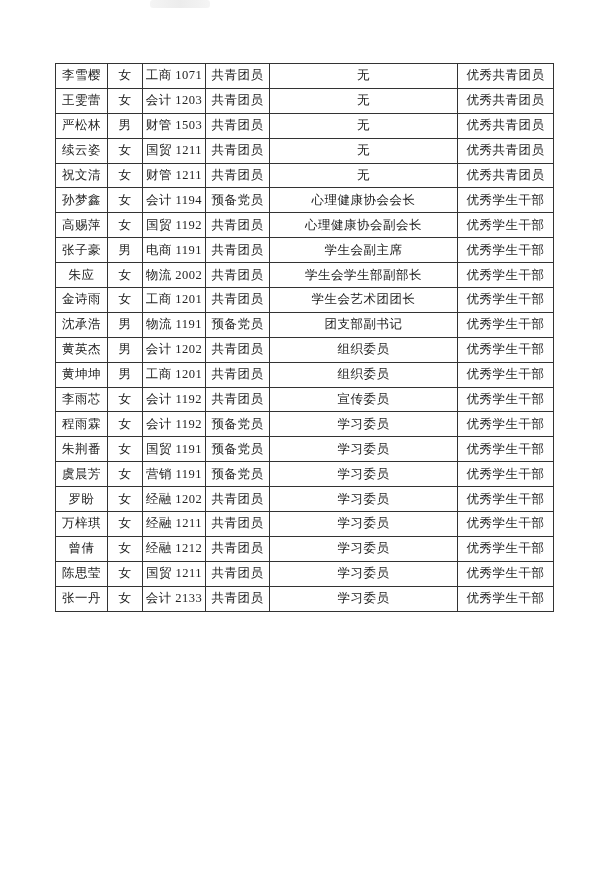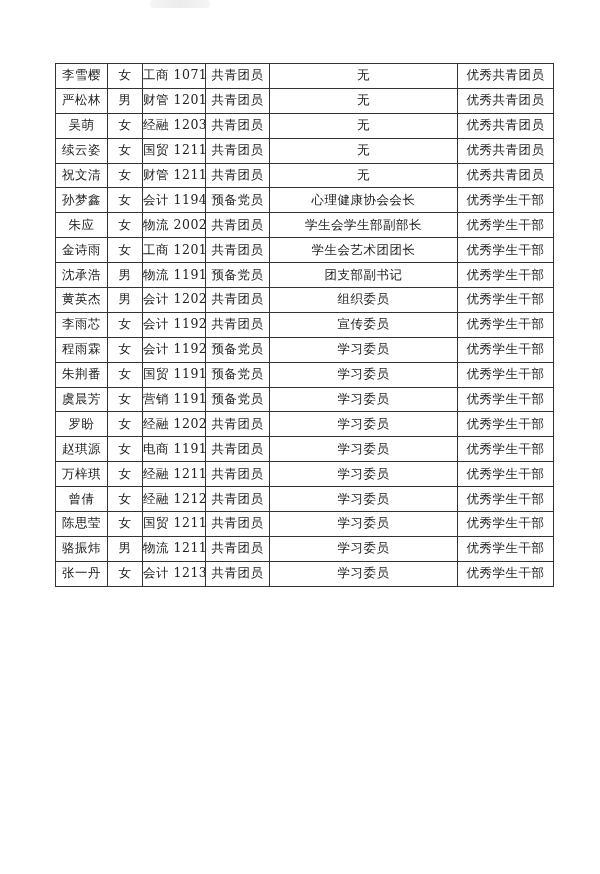--- a/index.html
+++ b/index.html
@@ -1,18 +1,18 @@
 <!DOCTYPE html>
 <html><head>
 <meta charset="utf-8">
 <style>
   html,body{margin:0;padding:0;background:#fff;}
   body{width:600px;height:874px;position:relative;overflow:hidden;font-family:"DejaVu Serif","Liberation Serif",serif;color:#222;}
   .stamp{position:absolute;left:150px;top:0;width:60px;height:8px;background:linear-gradient(90deg,#f0f0f0,#e4e4e4,#f0f0f0);opacity:.7;border-radius:3px;}
-  table{position:absolute;left:55px;top:63px;width:498px;border-collapse:collapse;table-layout:fixed;}
+  table{position:absolute;left:55px;top:63px;width:498px;border-collapse:collapse;table-layout:fixed;font-family:Liberation Serif, serif;}
   td{border:1.3px solid #333;height:23.9px;padding:0;text-align:center;font-size:12.5px;white-space:nowrap;overflow:hidden;letter-spacing:0.5px;}
   col.c1{width:52px;} col.c2{width:35px;} col.c3{width:63px;} col.c4{width:64px;} col.c5{width:188px;} col.c6{width:96px;}
 </style>
 </head>
 <body>
 
 <div class="stamp"></div>
 
 <table>
   <colgroup>
@@ -26,31 +26,31 @@
   <tbody id="tbody">
       <tr>
         <td>李雪樱</td>
         <td>女</td>
         <td>工商 1071</td>
         <td>共青团员</td>
         <td>无</td>
         <td>优秀共青团员</td>
       </tr>
       <tr>
+        <td>王雯蕾</td>
+        <td>女</td>
+        <td>会计 1203</td>
+        <td>共青团员</td>
+        <td>无</td>
+        <td>优秀共青团员</td>
+      </tr>
+      <tr>
         <td>严松林</td>
         <td>男</td>
-        <td>财管 1201</td>
-        <td>共青团员</td>
-        <td>无</td>
-        <td>优秀共青团员</td>
-      </tr>
-      <tr>
-        <td>吴萌</td>
-        <td>女</td>
-        <td>经融 1203</td>
+        <td>财管 1503</td>
         <td>共青团员</td>
         <td>无</td>
         <td>优秀共青团员</td>
       </tr>
       <tr>
         <td>续云姿</td>
         <td>女</td>
         <td>国贸 1211</td>
         <td>共青团员</td>
         <td>无</td>
@@ -66,20 +66,36 @@
       </tr>
       <tr>
         <td>孙梦鑫</td>
         <td>女</td>
         <td>会计 1194</td>
         <td>预备党员</td>
         <td>心理健康协会会长</td>
         <td>优秀学生干部</td>
       </tr>
       <tr>
+        <td>高赐萍</td>
+        <td>女</td>
+        <td>国贸 1192</td>
+        <td>共青团员</td>
+        <td>心理健康协会副会长</td>
+        <td>优秀学生干部</td>
+      </tr>
+      <tr>
+        <td>张子豪</td>
+        <td>男</td>
+        <td>电商 1191</td>
+        <td>共青团员</td>
+        <td>学生会副主席</td>
+        <td>优秀学生干部</td>
+      </tr>
+      <tr>
         <td>朱应</td>
         <td>女</td>
         <td>物流 2002</td>
         <td>共青团员</td>
         <td>学生会学生部副部长</td>
         <td>优秀学生干部</td>
       </tr>
       <tr>
         <td>金诗雨</td>
         <td>女</td>
@@ -98,20 +114,28 @@
       </tr>
       <tr>
         <td>黄英杰</td>
         <td>男</td>
         <td>会计 1202</td>
         <td>共青团员</td>
         <td>组织委员</td>
         <td>优秀学生干部</td>
       </tr>
       <tr>
+        <td>黄坤坤</td>
+        <td>男</td>
+        <td>工商 1201</td>
+        <td>共青团员</td>
+        <td>组织委员</td>
+        <td>优秀学生干部</td>
+      </tr>
+      <tr>
         <td>李雨芯</td>
         <td>女</td>
         <td>会计 1192</td>
         <td>共青团员</td>
         <td>宣传委员</td>
         <td>优秀学生干部</td>
       </tr>
       <tr>
         <td>程雨霖</td>
         <td>女</td>
@@ -138,28 +162,20 @@
       </tr>
       <tr>
         <td>罗盼</td>
         <td>女</td>
         <td>经融 1202</td>
         <td>共青团员</td>
         <td>学习委员</td>
         <td>优秀学生干部</td>
       </tr>
       <tr>
-        <td>赵琪源</td>
-        <td>女</td>
-        <td>电商 1191</td>
-        <td>共青团员</td>
-        <td>学习委员</td>
-        <td>优秀学生干部</td>
-      </tr>
-      <tr>
         <td>万梓琪</td>
         <td>女</td>
         <td>经融 1211</td>
         <td>共青团员</td>
         <td>学习委员</td>
         <td>优秀学生干部</td>
       </tr>
       <tr>
         <td>曾倩</td>
         <td>女</td>
@@ -170,29 +186,21 @@
       </tr>
       <tr>
         <td>陈思莹</td>
         <td>女</td>
         <td>国贸 1211</td>
         <td>共青团员</td>
         <td>学习委员</td>
         <td>优秀学生干部</td>
       </tr>
       <tr>
-        <td>骆振炜</td>
-        <td>男</td>
-        <td>物流 1211</td>
-        <td>共青团员</td>
-        <td>学习委员</td>
-        <td>优秀学生干部</td>
-      </tr>
-      <tr>
         <td>张一丹</td>
         <td>女</td>
-        <td>会计 1213</td>
+        <td>会计 2133</td>
         <td>共青团员</td>
         <td>学习委员</td>
         <td>优秀学生干部</td>
       </tr>
     </tbody>
 </table>
 
 </body></html>

